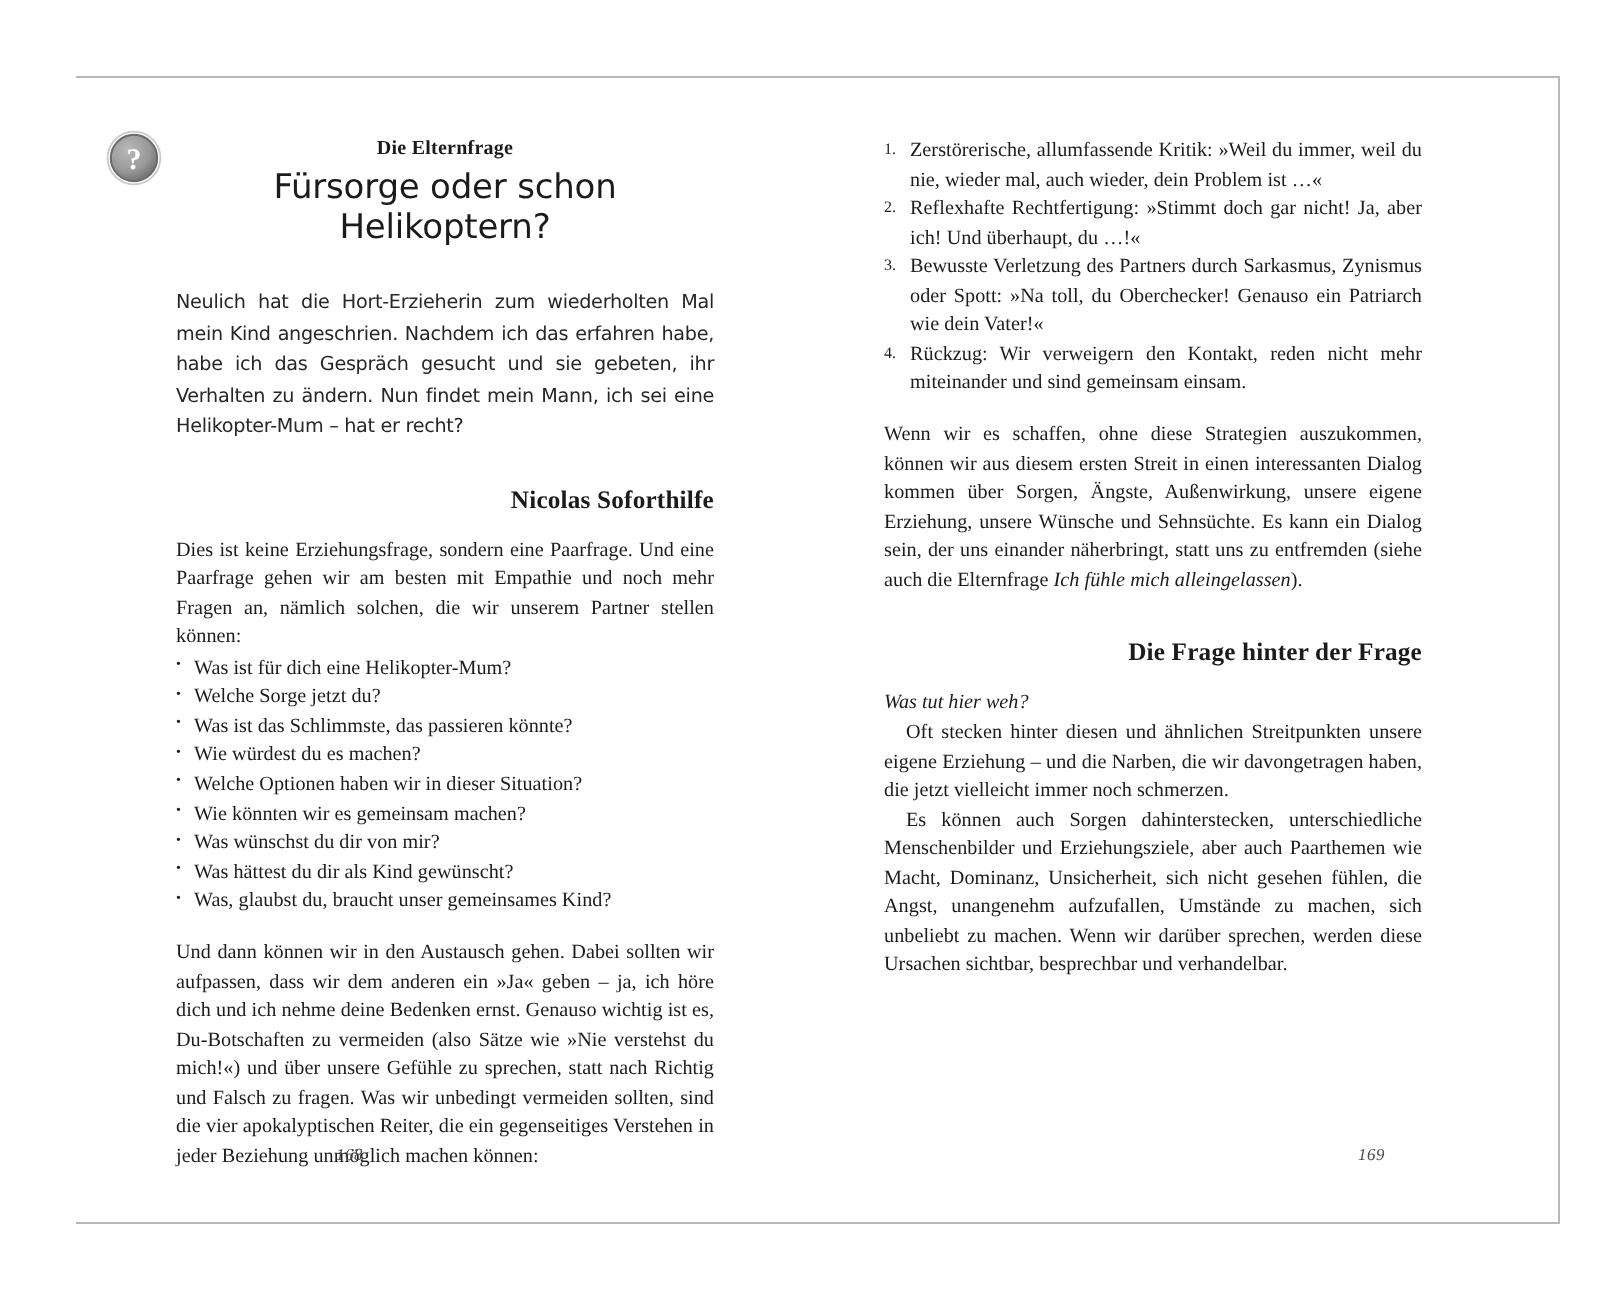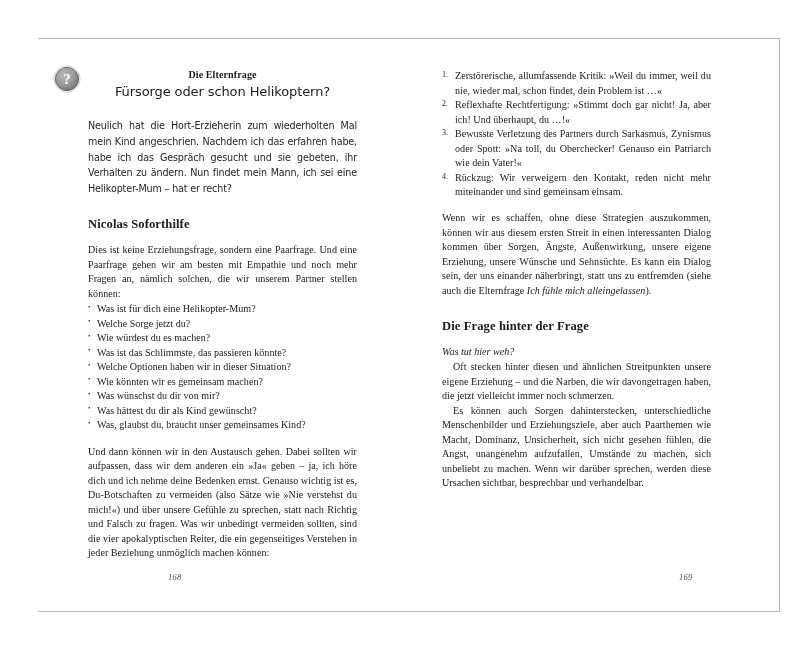--- a/index.html
+++ b/index.html
@@ -53,21 +53,21 @@
   }
   .kicker {
     font-size: 10px;
     font-weight: bold;
     letter-spacing: .12px;
     line-height: 1.26;
     margin: 0;
   }
   .chapter-title {
     font-family: "DejaVu Sans", "Liberation Sans", sans-serif;
-    font-size: 13px;
+    font-size: 17px;
     font-weight: 400;
     line-height: 1.22;
     margin: 2px 0 0 0;
     letter-spacing: -.1px;
   }
 
   .badge {
     position: absolute;
     left: -36px;
     top: -5px;
@@ -83,21 +83,21 @@
     line-height: 1.62;
     text-align: justify;
     margin: 0;
     letter-spacing: -.15px;
     color: #262626;
   }
 
   h2.section-title {
     font-size: 12.6px;
     font-weight: bold;
-    text-align: left;
+    text-align: right;
     margin: 21px 0 11px 0;
     letter-spacing: .1px;
   }
 
   p.body {
     font-size: 10.1px;
     line-height: 1.44;
     text-align: justify;
     margin: 0;
     text-indent: 0;
@@ -197,40 +197,40 @@
 
       <p class="lead">Neulich hat die Hort-Erzieherin zum wiederholten Mal mein Kind angeschrien. Nachdem ich das erfahren habe, habe ich das Gespräch gesucht und sie gebeten, ihr Verhalten zu ändern. Nun findet mein Mann, ich sei eine Helikopter-Mum – hat er recht?</p>
 
       <h2 class="section-title">Nicolas Soforthilfe</h2>
 
       <p class="body">Dies ist keine Erziehungsfrage, sondern eine Paarfrage. Und eine Paarfrage gehen wir am besten mit Empathie und noch mehr Fragen an, nämlich solchen, die wir unserem Partner stellen können:</p>
 
       <ul class="q-list">
         <li>Was ist für dich eine Helikopter-Mum?</li>
         <li>Welche Sorge jetzt du?</li>
+        <li>Was ist das Schlimmste, das passieren könnte?</li>
         <li>Wie würdest du es machen?</li>
-        <li>Was ist das Schlimmste, das passieren könnte?</li>
         <li>Welche Optionen haben wir in dieser Situation?</li>
         <li>Wie könnten wir es gemeinsam machen?</li>
         <li>Was wünschst du dir von mir?</li>
         <li>Was hättest du dir als Kind gewünscht?</li>
         <li>Was, glaubst du, braucht unser gemeinsames Kind?</li>
       </ul>
 
       <p class="body gap">Und dann können wir in den Austausch gehen. Dabei sollten wir aufpassen, dass wir dem anderen ein »Ja« geben – ja, ich höre dich und ich nehme deine Bedenken ernst. Genauso wichtig ist es, Du-Botschaften zu vermeiden (also Sätze wie »Nie verstehst du mich!«) und über unsere Gefühle zu sprechen, statt nach Richtig und Falsch zu fragen. Was wir unbedingt vermeiden sollten, sind die vier apokalyptischen Reiter, die ein gegenseitiges Verstehen in jeder Beziehung unmöglich machen können:</p>
 
     </div>
     <div class="folio">168</div>
   </div>
 
   <div class="page page-right">
     <div class="col-body">
 
       <ol class="r-list">
-        <li>Zerstörerische, allumfassende Kritik: »Weil du immer, weil du nie, wieder mal, schon findet, dein Problem ist …«</li>
+        <li>Zerstörerische, allumfassende Kritik: »Weil du immer, weil du nie, wieder mal, auch wieder, dein Problem ist …«</li>
         <li>Reflexhafte Rechtfertigung: »Stimmt doch gar nicht! Ja, aber ich! Und überhaupt, du …!«</li>
         <li>Bewusste Verletzung des Partners durch Sarkasmus, Zynismus oder Spott: »Na toll, du Oberchecker! Genauso ein Patriarch wie dein Vater!«</li>
         <li>Rückzug: Wir verweigern den Kontakt, reden nicht mehr miteinander und sind gemeinsam einsam.</li>
       </ol>
 
       <p class="body gap"><span>Wenn wir es schaffen, ohne diese Strategien auszukommen, können wir aus diesem ersten Streit in einen interessanten Dialog kommen über Sorgen, Ängste, Außenwirkung, unsere eigene Erziehung, unsere Wünsche und Sehnsüchte. Es kann ein Dialog sein, der uns einander näherbringt, statt uns zu entfremden (siehe auch die Elternfrage </span><em>Ich fühle mich alleingelassen</em><span>).</span></p>
 
       <h2 class="section-title">Die Frage hinter der Frage</h2>
 
       <p class="italic-line">Was tut hier weh?</p>

